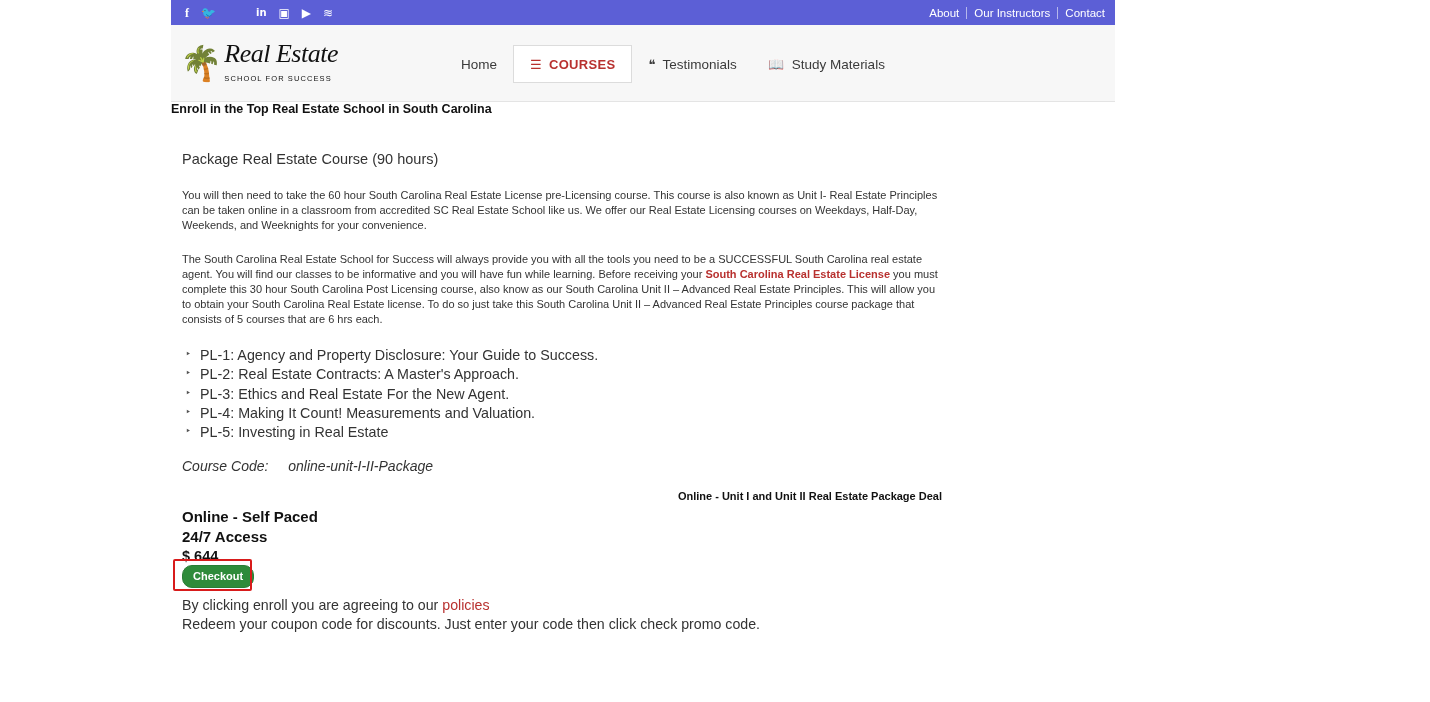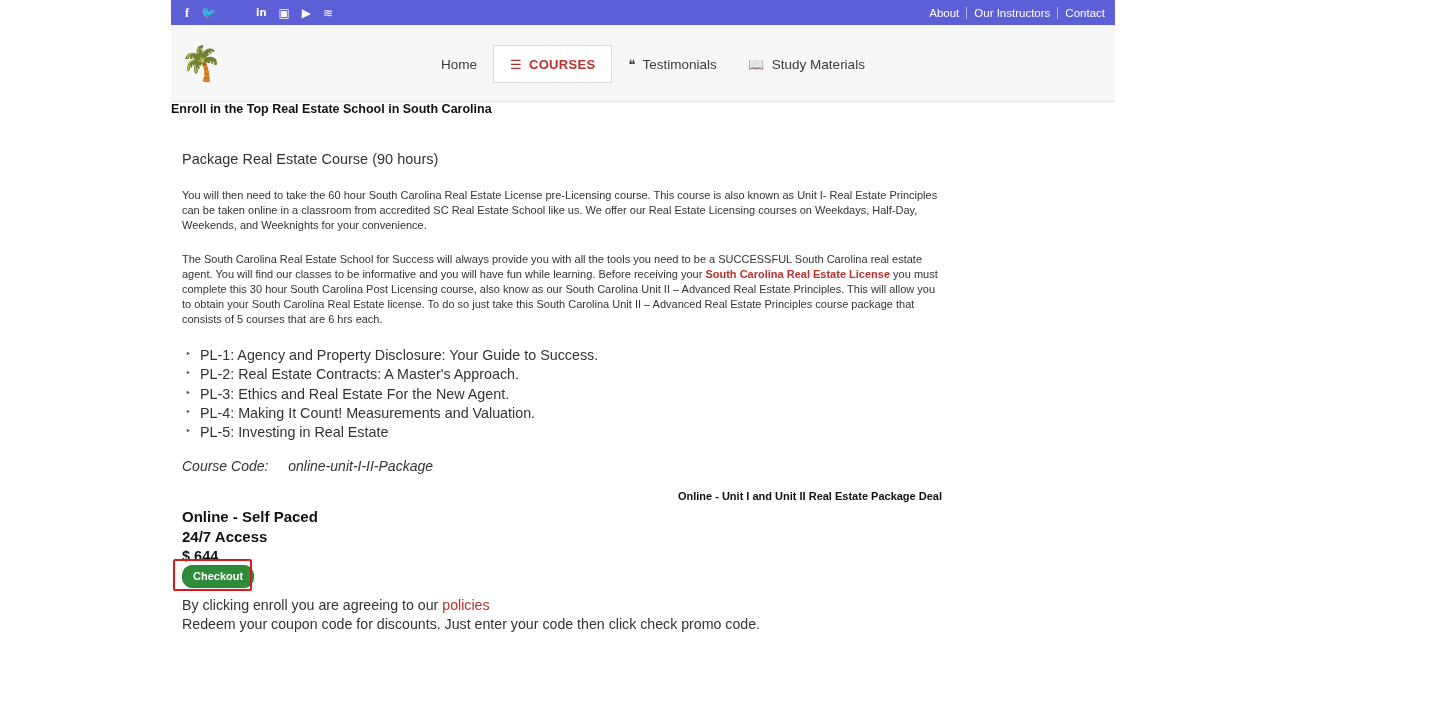--- a/index.html
+++ b/index.html
@@ -91,21 +91,21 @@
     margin-top: 1px;
   }
   .logo-rule {
     width: 100%;
     height: 1px;
     background: #111;
     margin: 1px 0 2px;
   }
   .nav {
     position: absolute;
-    left: 254px; top: 20px;
+    left: 274px; top: 20px;
     display: flex;
     align-items: stretch;
     gap: 0;
     height: 38px;
   }
   .nav-item {
     display: flex;
     align-items: center;
     gap: 7px;
     padding: 0 16px;
@@ -269,20 +269,25 @@
     <div class="toplinks">
       <a href="#">About</a>
       <a href="#">Our Instructors</a>
       <a href="#">Contact</a>
     </div>
   </div>
 
   <div class="header">
     <div class="logo">
       <span class="palm">🌴</span>
+      <span class="logo-text">
+        <span class="logo-script">Real Estate</span>
+        <span class="logo-rule"></span>
+        <span class="logo-sub">SCHOOL FOR SUCCESS</span>
+      </span>
     </div>
     <div class="nav">
       <div class="nav-item">
         <span>Home</span>
       </div>
       <div class="nav-item active">
         <span class="nav-ico">☰</span>
         <span>COURSES</span>
       </div>
       <div class="nav-item">

